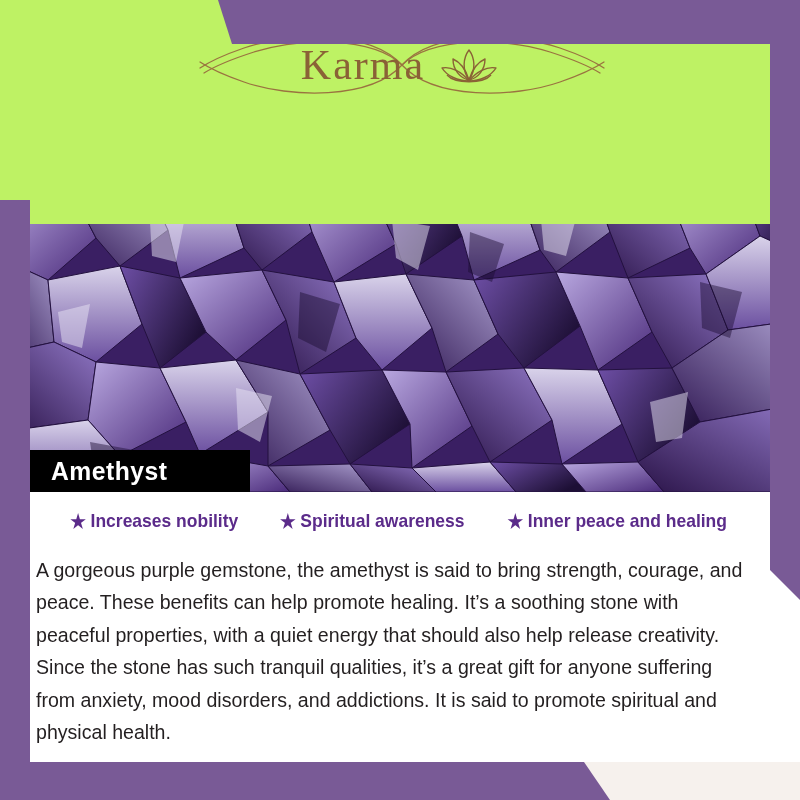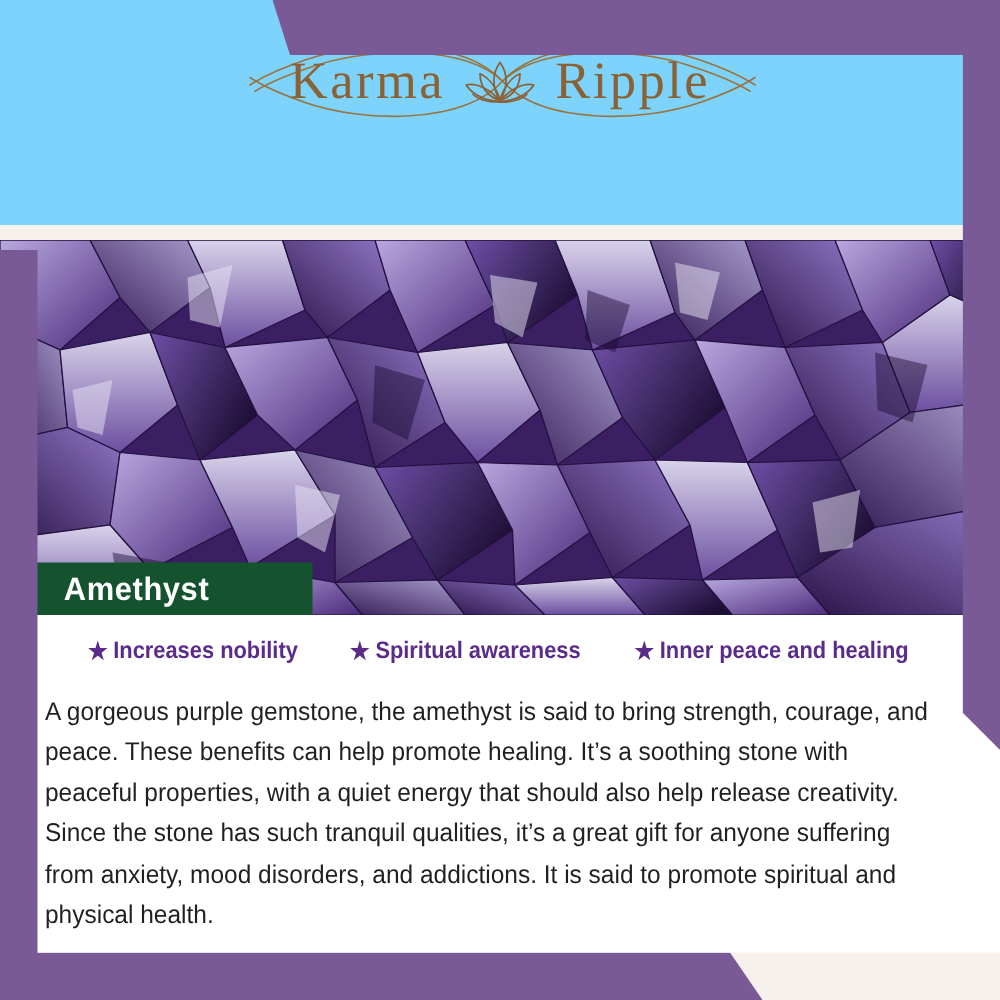--- a/index.html
+++ b/index.html
@@ -36,22 +36,22 @@
   }
   .frame-bottom{
     position:absolute;bottom:0;left:0;width:800px;height:38px;
     background:#795a96;
     clip-path:polygon(0 0, 584px 0, 610px 38px, 0 38px);
     z-index:6;
   }
 
   
   .header{
-    position:absolute;top:0;left:0;width:800px;height:180px;
-    background:#7dd3fc;
+    position:absolute;top:0;left:0;width:800px;height:224px;
+    background:#bef264;
     z-index:3;
   }
   .logo-wrap{
     position:absolute;top:24px;left:0;width:800px;height:82px;
     display:flex;align-items:center;justify-content:center;
   }
   .logo-swirl{
     position:absolute;top:0;left:50%;transform:translateX(-50%);
     width:460px;height:82px;
     pointer-events:none;
@@ -88,21 +88,21 @@
     position:absolute;top:192px;left:0;width:800px;height:300px;
     overflow:hidden;
     background:#3b1b60;
     z-index:2;
   }
   .photo svg{display:block;width:800px;height:300px;}
 
   
   .name-banner{
     position:absolute;top:450px;left:0;width:250px;height:42px;
-    background:#14532d;
+    background:#000000;
     display:flex;align-items:center;
     z-index:5;
   }
   .name-text{
     margin-left:48px;
     color:#ffffff;
     font-family:"Liberation Sans", sans-serif;
     font-weight:bold;
     font-size:26px;
     letter-spacing:0.5px;
@@ -169,21 +169,20 @@
         <svg class="lotus" viewBox="0 0 60 46">
           <g fill="none" stroke="#8a6236" stroke-width="1.4" stroke-linejoin="round">
             <path d="M30 8 C 24 16, 23 28, 30 38 C 37 28, 36 16, 30 8 Z"></path>
             <path d="M30 38 C 21 36, 14 28, 14 17 C 21 20, 27 28, 30 38 Z"></path>
             <path d="M30 38 C 39 36, 46 28, 46 17 C 39 20, 33 28, 30 38 Z"></path>
             <path d="M30 39 C 19 39, 8 34, 3 26 C 12 24, 23 30, 30 39 Z"></path>
             <path d="M30 39 C 41 39, 52 34, 57 26 C 48 24, 37 30, 30 39 Z"></path>
             <path d="M8 33 C 16 42, 44 42, 52 33"></path>
           </g>
         </svg>
-        <span class="logo-word">Ripple</span>
       </div>
     </div>
 
   </div>
 
   <div class="photo">
     <svg viewBox="0 0 800 300" preserveAspectRatio="none">
       <defs>
         <linearGradient id="gA" x1="0" y1="0" x2="1" y2="1">
           <stop offset="0" stop-color="#b9a8e0"></stop>

